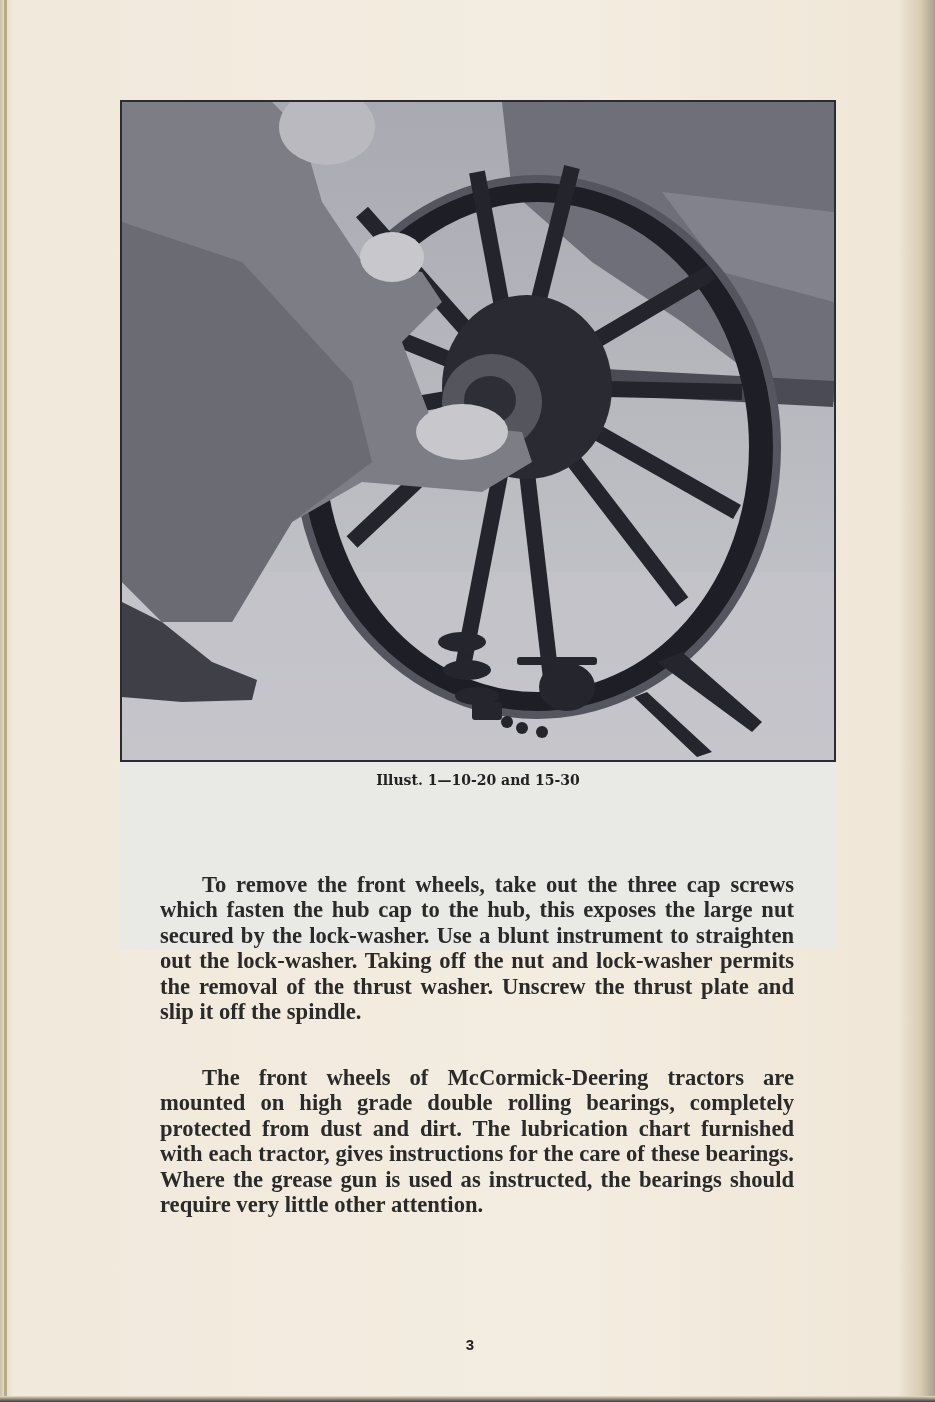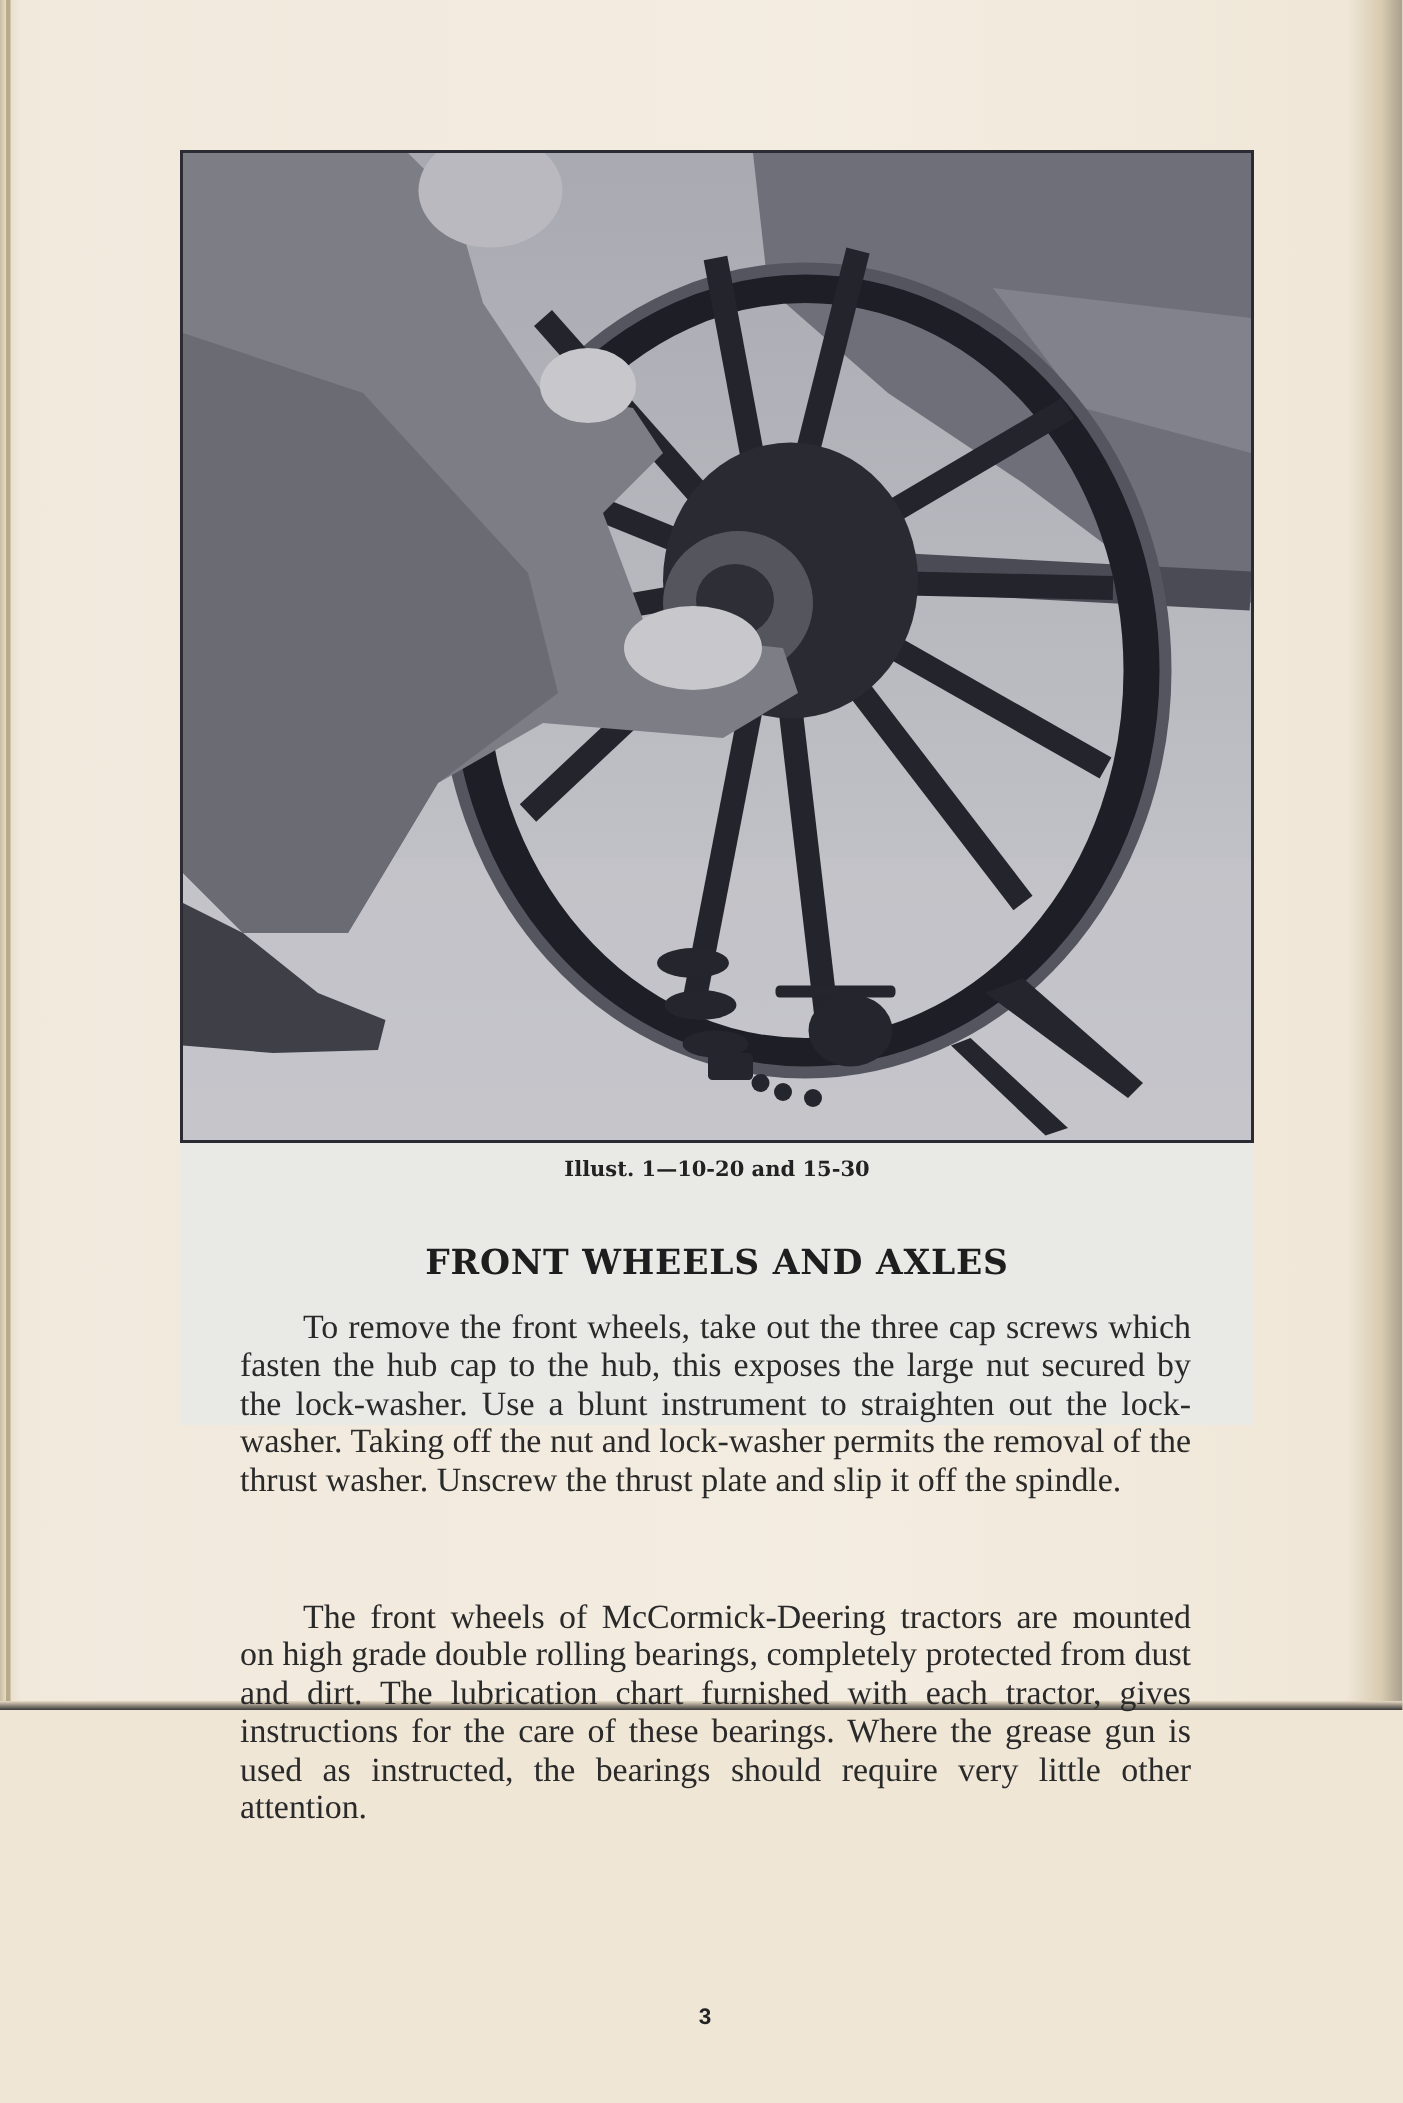--- a/index.html
+++ b/index.html
@@ -3,21 +3,21 @@
   <meta charset="utf-8">
   <style>
     html, body { margin: 0; padding: 0; }
     body {
       width: 935px; height: 1402px; overflow: hidden;
       background: #efe6d6;
       position: relative;
       font-family: "Liberation Serif", "DejaVu Serif", serif;
     }
     .page {
-      position: absolute; left: 0; top: 0; width: 935px; height: 1140px;
+      position: absolute; left: 0; top: 0; width: 935px; height: 1402px;
       background: linear-gradient(90deg, #c9bea3 0px, #e6dcc7 4px, #f1e9dc 14px, #f3ece0 60%, #f0e7d8 96%, #d8cbb0 98.5%, #a89f8c 100%);
     }
     .page-bottom-edge {
       position: absolute; left: 0; right: 0; bottom: 0; height: 6px;
       background: linear-gradient(180deg, #e8dcc4, #3a3a3a);
     }
     .left-spine {
       position: absolute; left: 4px; top: 0; bottom: 0; width: 3px;
       background: #b8ab8a;
     }
@@ -43,20 +43,21 @@
       text-align: center; font-weight: bold; font-size: 23px;
       letter-spacing: 0.5px; color: #1e1e1e;
       font-family: "DejaVu Serif", serif;
     }
     .body-text {
       position: absolute; left: 160px; width: 634px;
       font-size: 22.6px; line-height: 25.4px; color: #2a2a2a;
       text-align: justify;
       text-indent: 42px;
       margin: 0;
+      font-weight: bold;
     }
     .p1 { top: 872px; }
     .p2 { top: 1065px; }
     .page-number {
       position: absolute; left: 455px; top: 1336px; width: 30px;
       text-align: center; font-weight: bold; font-size: 15px; color: #222;
       font-family: "Liberation Sans", sans-serif;
     }
   </style>
 </head>
@@ -129,19 +130,18 @@
         <ellipse cx="445" cy="585" rx="28" ry="24"></ellipse>
         <rect x="395" y="555" width="80" height="8" rx="3"></rect>
         <path d="M535 560 L560 550 L640 620 L630 630 Z"></path>
         <path d="M512 595 L525 590 L590 650 L575 655 Z"></path>
       </g>
     </svg>
   </div>
 
   <div class="caption">Illust. 1—10-20 and 15-30</div>
 
-  <div class="heading">FRONT WHEELS AND AXLES</div>
 
   <p class="body-text p1">To remove the front wheels, take out the three cap screws which fasten the hub cap to the hub, this exposes the large nut secured by the lock-washer.  Use a blunt instrument to straighten out the lock-washer.  Taking off the nut and lock-washer permits the removal of the thrust washer.  Unscrew the thrust plate and slip it off the spindle.</p>
   <p class="body-text p2">The front wheels of McCormick-Deering tractors are mounted on high grade double rolling bearings, completely protected from dust and dirt.  The lubrication chart furnished with each tractor, gives instructions for the care of these bearings.  Where the grease gun is used as instructed, the bearings should require very little other attention.</p>
 
   <div class="page-number">3</div>
 </div>
 
 </body></html>

